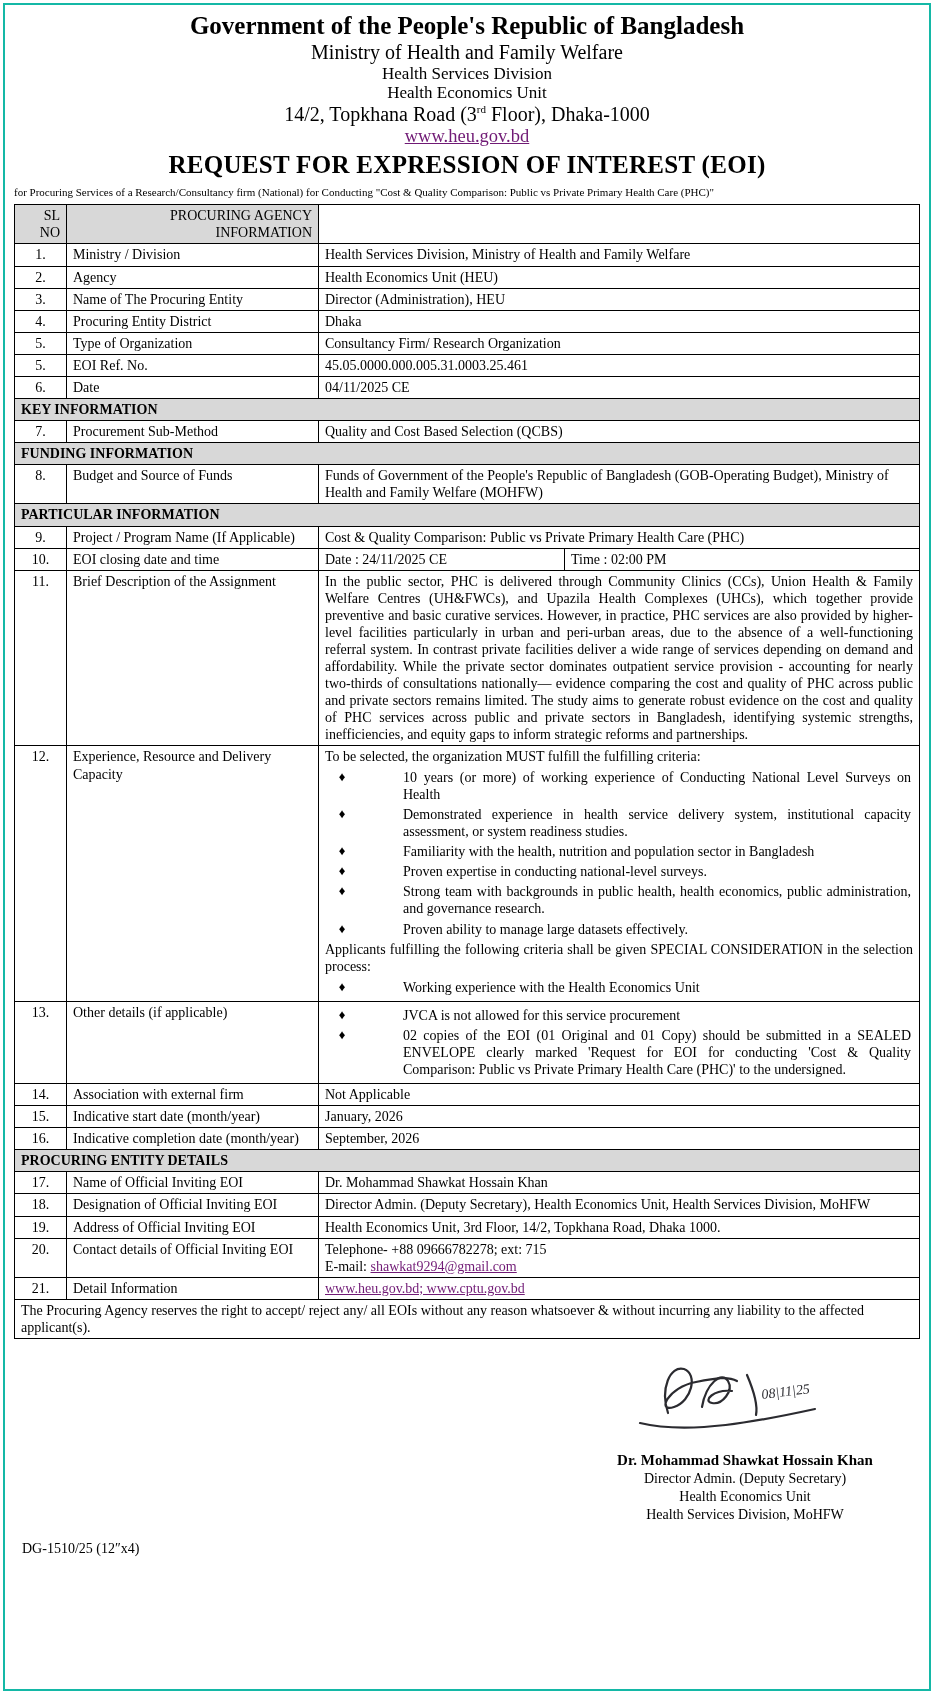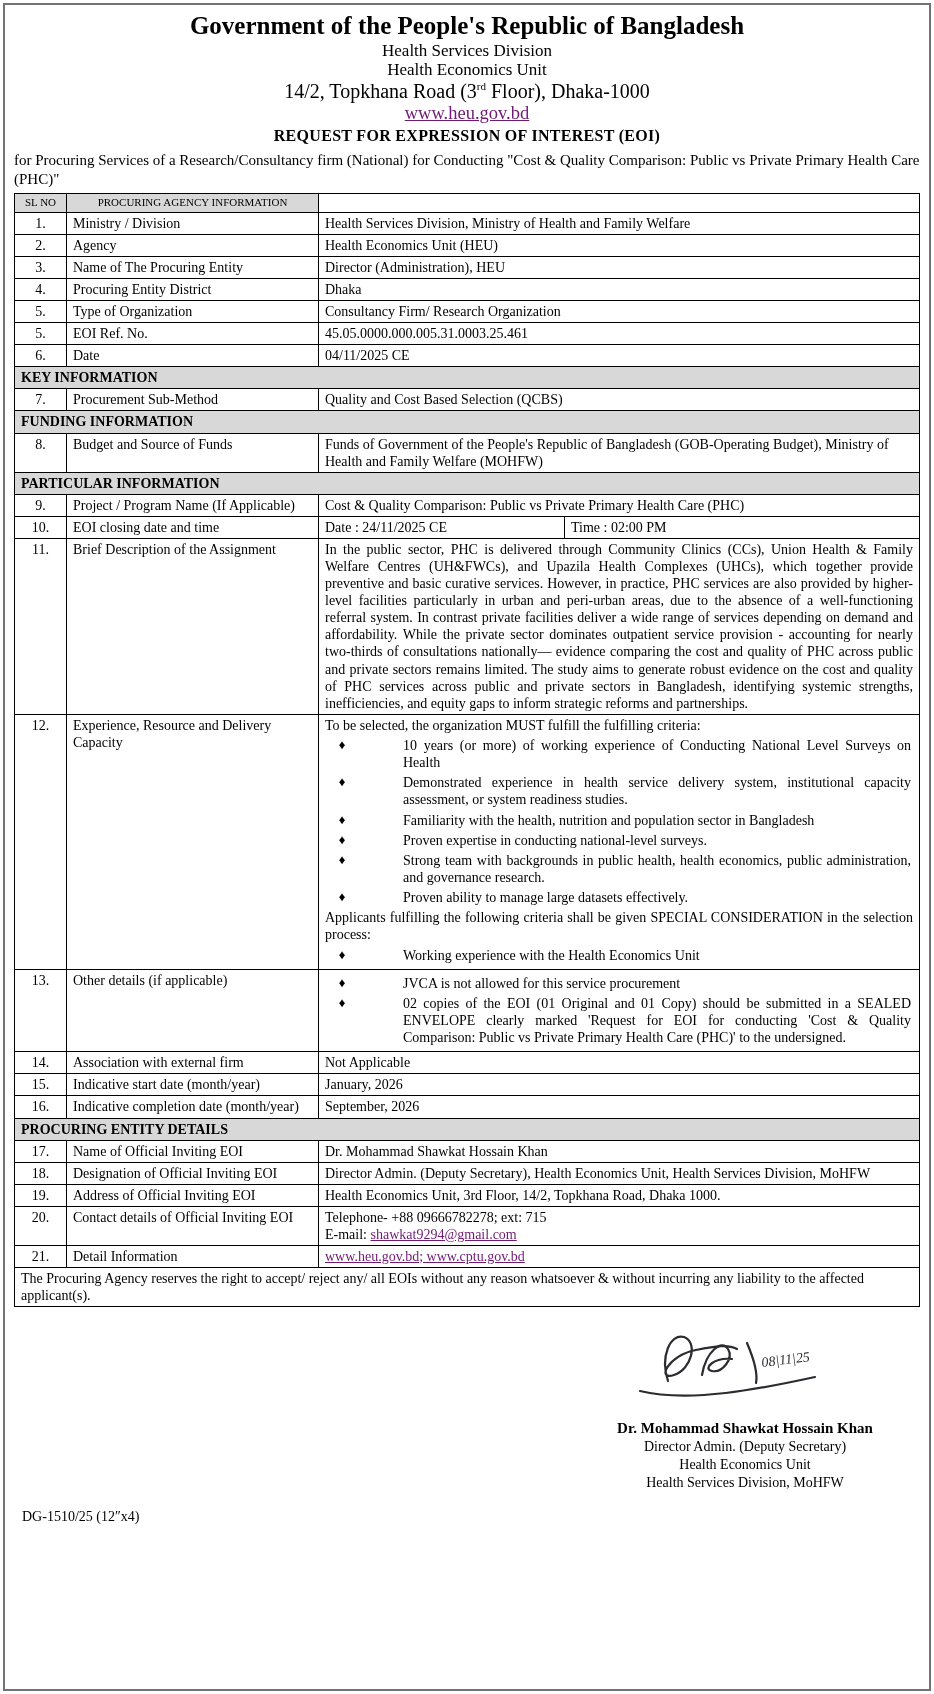--- a/index.html
+++ b/index.html
@@ -3,41 +3,41 @@
 <meta charset="utf-8">
 <style>
   :root { --section-bg: #d8d8d8; }
   html,body { margin:0; padding:0; }
   body {
     width:934px; height:1694px; position:relative; overflow:hidden;
     background:#ffffff; color:#000;
     font-family:"Liberation Serif", serif;
   }
   .page {
-    position:absolute; inset:3px; border:2px solid #737373;
+    position:absolute; inset:3px; border:2px solid #14b8a6;
     padding:7px 9px 4px 9px; box-sizing:border-box;
   }
   
   .h-center { text-align:center; }
   .h-title { font-size:25px; font-weight:bold; line-height:1.15; }
   .h-ministry { font-size:20px; line-height:1.15; }
   .h-line { font-size:17px; line-height:1.12; }
   .h-address { font-size:20px; line-height:1.2; }
   .h-address sup { font-size:11px; }
   .h-site { font-size:18.5px; line-height:1.15; }
   .h-site a, .u { color:#701a75; }
-  .h-eoi { font-size:16px; font-weight:bold; line-height:1.3; margin-top:2px; letter-spacing:.3px; }
-  .subtitle { font-size:15px; line-height:1.25; margin-top:4px; }
+  .h-eoi { font-size:25px; font-weight:bold; line-height:1.3; margin-top:2px; letter-spacing:.3px; }
+  .subtitle { font-size:11px; line-height:1.25; margin-top:4px; }
   
   table { width:100%; border-collapse:collapse; margin-top:5px; font-size:14px; line-height:1.22; table-layout:fixed; }
   td { border:1px solid #000; padding:2px 6px; vertical-align:top; word-wrap:break-word; }
   .c { text-align:center; }
   .r { text-align:right; }
   .gray { background:var(--section-bg, #d8d8d8); }
-  .hdr-cell { font-size:11px; text-align:center; }
+  .hdr-cell { font-size:14px; text-align:right; }
   .section-cell { font-weight:bold; background:var(--section-bg, #d8d8d8); }
   .just { text-align:justify; }
   td.nopad { padding:0; }
   .split { display:flex; }
   .split > div { padding:2px 6px; box-sizing:border-box; }
   .split-l { width:41%; border-right:1px solid #000; }
   .split-r { flex:1; }
   .bullet { display:flex; margin:3px 0; }
   .dia { flex:0 0 34px; width:34px; text-align:center; font-size:13px; }
   .btext { flex:1; text-align:justify; padding-right:2px;margin-left:44px; }
@@ -51,20 +51,21 @@
   .sign-line { font-size:14px; }
   .dg { position:absolute; left:8px; bottom:14px; font-size:14px; }
 </style>
 </head>
 <body>
 
 <div class="page">
 
   <div class="h-center">
     <div class="h-title">Government of the People's Republic of Bangladesh</div>
+    <div class="h-ministry">Ministry of Health and Family Welfare</div>
     <div class="h-line">Health Services Division</div>
     <div class="h-line">Health Economics Unit</div>
     <div class="h-address"><span>14/2, Topkhana Road (3</span><sup>rd</sup><span> Floor), Dhaka-1000</span></div>
     <div class="h-site"><a href="#">www.heu.gov.bd</a></div>
     <div class="h-eoi">REQUEST FOR EXPRESSION OF INTEREST (EOI)</div>
   </div>
   <div class="subtitle">for Procuring Services of a Research/Consultancy firm (National) for Conducting "Cost &amp; Quality Comparison: Public vs Private Primary Health Care (PHC)"</div>
 
   <table>
     <colgroup>

